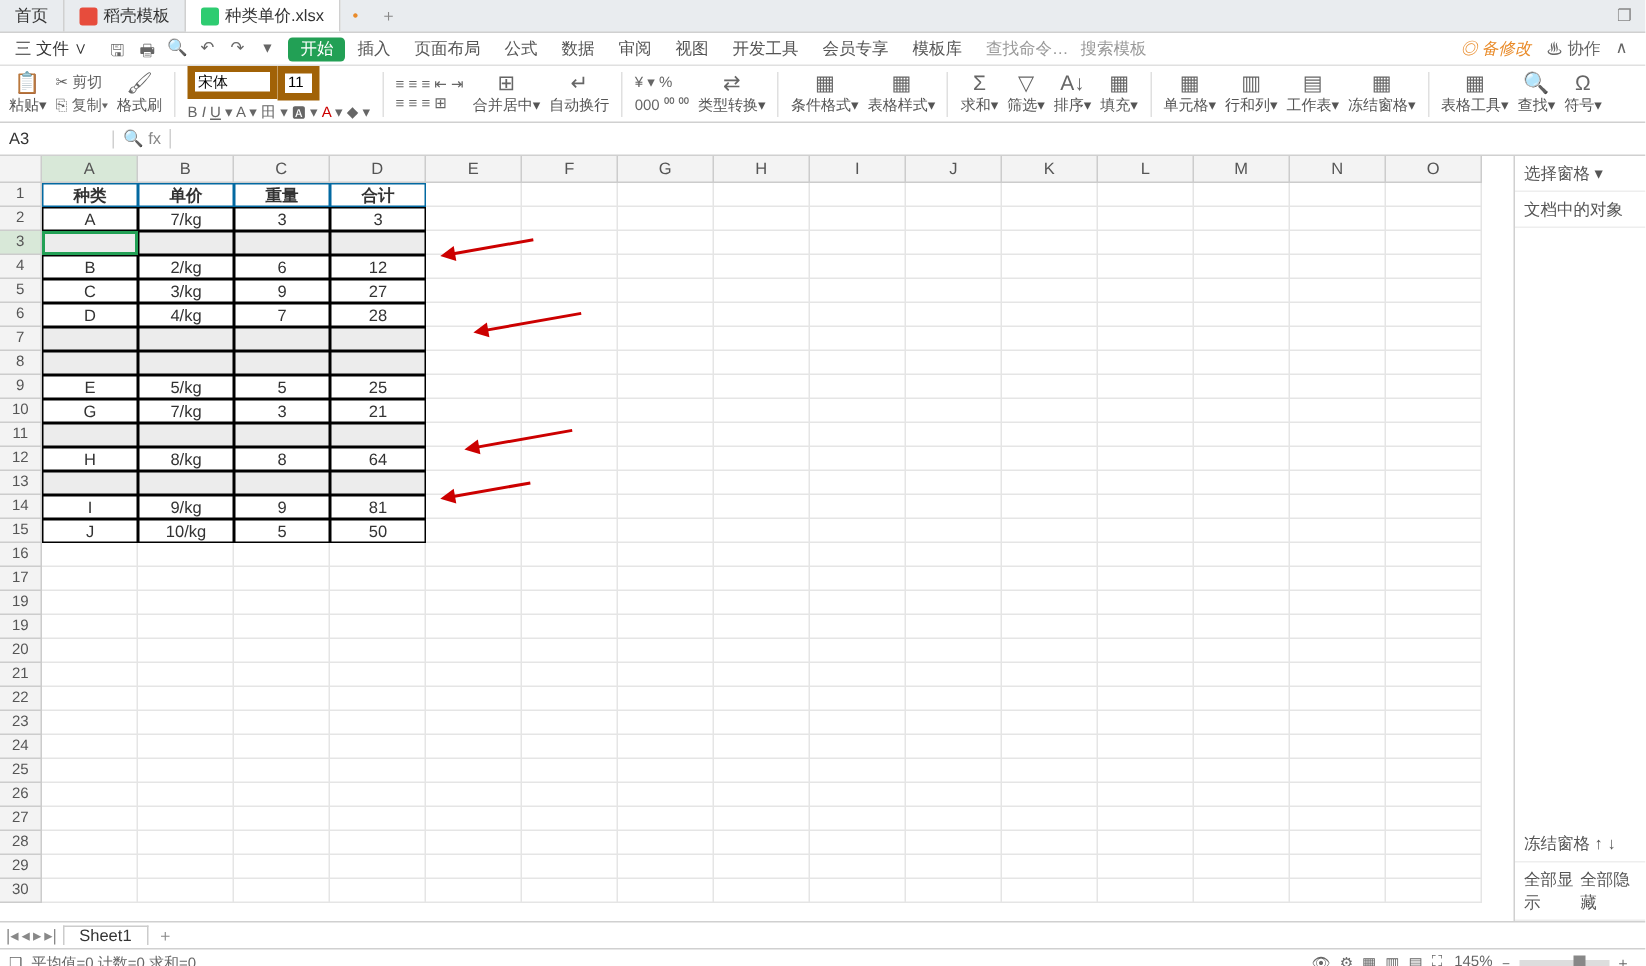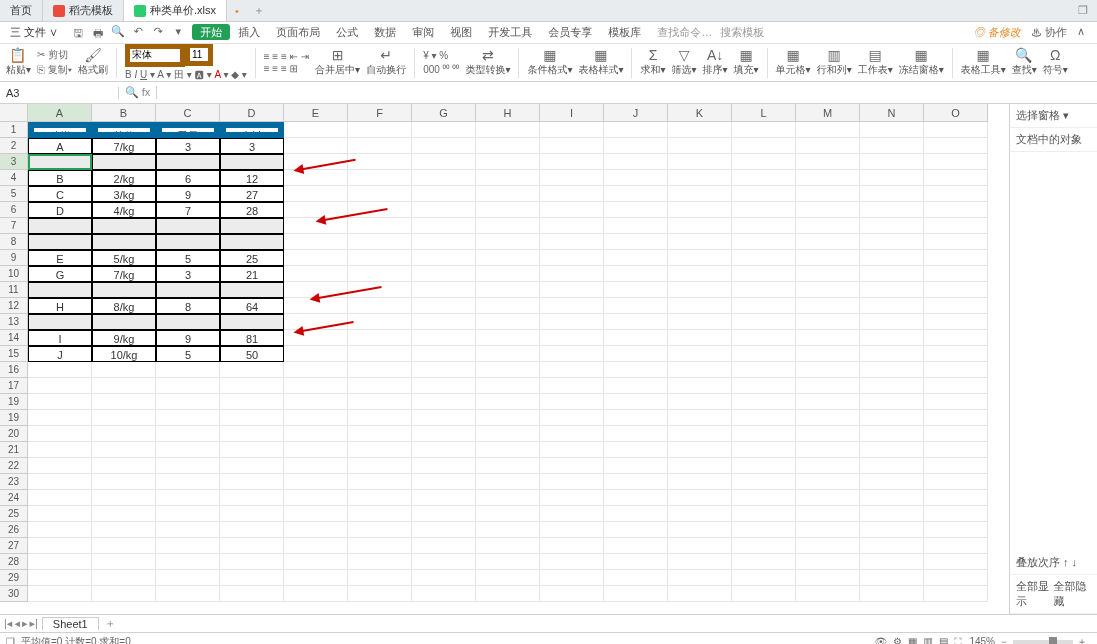--- a/index.html
+++ b/index.html
@@ -29,42 +29,42 @@
 
 .ribbon { height: 38px; border-bottom: 1px solid #d0d0d0; display: flex; align-items: center; padding: 0 6px; gap: 6px; font-size: 10px; color: #555; overflow: hidden; }
 .ribbon .grp { display: flex; flex-direction: column; align-items: center; gap: 1px; }
 .ribbon .grp .ic { font-size: 14px; color: #666; line-height: 1; }
 .ribbon .sep { width: 1px; height: 30px; background: #e0e0e0; margin: 0 2px; }
 .ribbon input.fontname { width: 60px; font-size: 10px; border: 5px solid #a16207; padding: 1px 2px; }
 .ribbon .mini { font-size: 10px; color: #666; }
 
 
 .fx-row { height: 22px; border-bottom: 1px solid #d0d0d0; display: flex; align-items: center; }
-.fx-row .namebox { width: 119px; border-right: 1px solid #d0d0d0; padding: 0 6px; font-size: 11px; }
+.fx-row .namebox { width: 76px; border-right: 1px solid #d0d0d0; padding: 0 6px; font-size: 11px; }
 .fx-row .fx { padding: 0 6px; color: #888; border-right: 1px solid #d0d0d0; }
 .fx-row .fbar { flex: 1; padding: 0 6px; }
 
 
 .main { display: flex; height: 510px; }
 .grid-wrap { flex: 1; position: relative; overflow: hidden; }
 .right-pane { width: 88px; border-left: 1px solid #d0d0d0; display: flex; flex-direction: column; font-size: 11px; }
 .right-pane .sec { padding: 4px 6px; border-bottom: 1px solid #eee; color: #555; }
 .right-pane .fill { flex: 1; }
 
 
 .grid { position: absolute; top: 0; left: 0; }
 .col-headers { display: flex; position: sticky; top: 0; }
 .corner { width: 28px; height: 18px; background: #f3f3f3; border-right: 1px solid #ccc; border-bottom: 1px solid #ccc; }
 .ch { height: 18px; background: #f3f3f3; border-right: 1px solid #ccc; border-bottom: 1px solid #ccc; text-align: center; font-size: 11px; line-height: 18px; color: #555; }
 .ch.sel { background: #d8e8d8; }
 .row { display: flex; }
 .rh { width: 28px; height: 16px; background: #f3f3f3; border-right: 1px solid #ccc; border-bottom: 1px solid #ccc; text-align: center; font-size: 10px; line-height: 16px; color: #555; }
 .rh.sel { background: #d8e8d8; }
 .cell { height: 16px; border-right: 1px solid #e5e5e5; border-bottom: 1px solid #e5e5e5; font-size: 11px; line-height: 16px; text-align: center; overflow: hidden; background: #fff; }
-.cell.hdr { font-weight: normal; border: 6px solid #0369a1; }
+.cell.hdr { font-weight: bold; border: 1px solid #0369a1; }
 .cell.brd { border: 1px solid #000; }
 .cell.shade { background: #ececec; }
 .cell.active { outline: 2px solid #22a055; outline-offset: -2px; }
 
 
 .cA, .cB, .cC, .cD { width: 64px; }
 .cE, .cF, .cG, .cH, .cI, .cJ, .cK, .cL, .cM, .cN, .cO { width: 64px; }
 
 
 .arrow { position: absolute; width: 60px; height: 2px; background: #cc0000; }
@@ -792,21 +792,21 @@
         <div class="arrow" style="top: 60px; left: 296px; width: 60px; transform: rotate(-10deg);"></div>
         <div class="arrow" style="top: 110px; left: 318px; width: 70px; transform: rotate(-10deg);"></div>
         <div class="arrow" style="top: 188px; left: 312px; width: 70px; transform: rotate(-10deg);"></div>
         <div class="arrow" style="top: 222px; left: 296px; width: 58px; transform: rotate(-10deg);"></div>
       </div>
   </div>
   <div class="right-pane">
     <div class="sec">选择窗格 ▾</div>
     <div class="sec">文档中的对象</div>
     <div class="fill"></div>
-    <div class="sec">叠放次序 ↑ ↓</div>
+    <div class="sec">冻结窗格 ↑ ↓</div>
     <div class="sec" style="display:flex;justify-content:space-between">
       <span>全部显示</span>
       <span>全部隐藏</span>
     </div>
   </div>
 </div>
 
 <div class="sheet-bar">
   <div class="nav">
     <span>|◂</span>

